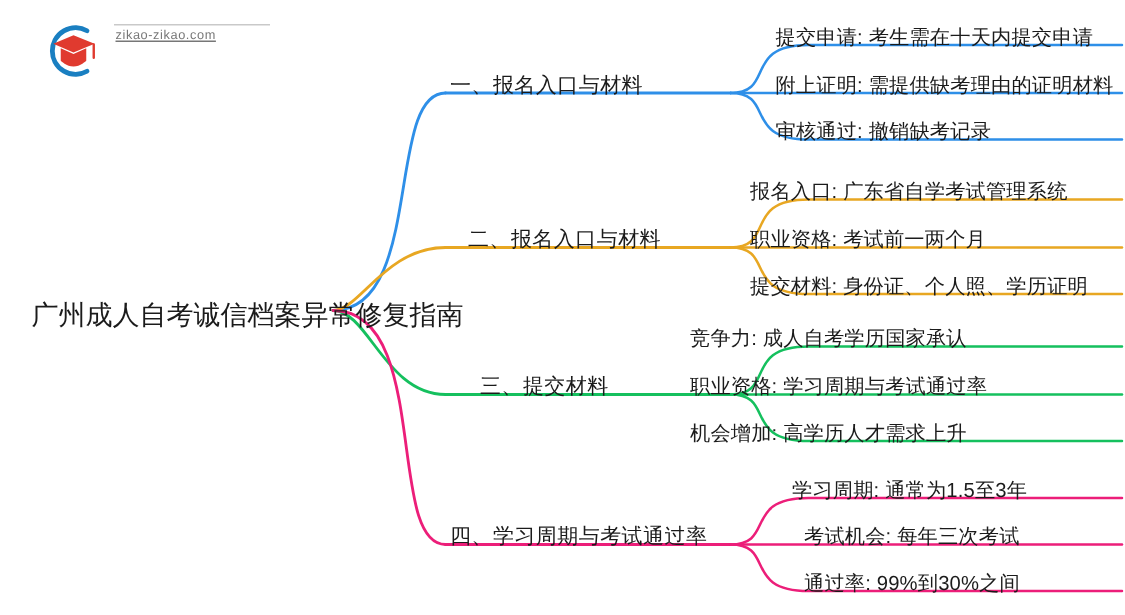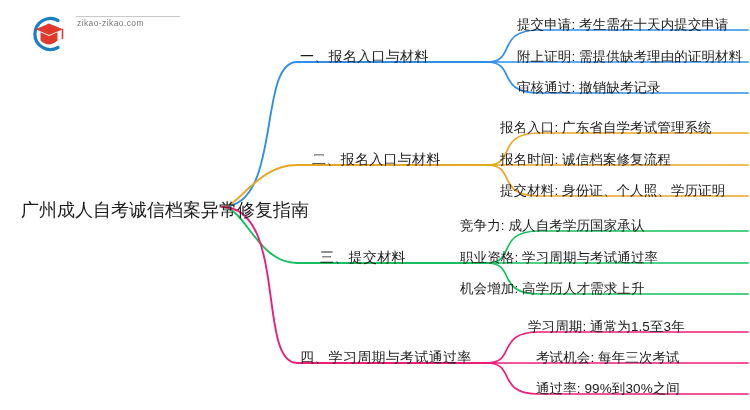--- a/index.html
+++ b/index.html
@@ -51,20 +51,21 @@
     background: #c9c9c9;
     margin: 2px 0 1px 0;
     width: 104px;
   }
   #logo-sub {
     font-size: 8.5px;
     color: #777777;
     letter-spacing: 0.4px;
     line-height: 11px;
     padding-left: 1px;
+    text-decoration: underline;
   }
 
   
   #wires {
     position: absolute;
     left: 0;
     top: 0;
     width: 750px;
     height: 410px;
     pointer-events: none;
@@ -136,21 +137,21 @@
 
   <div class="node" id="root-node">广州成人自考诚信档案异常修复指南</div>
 
   <div id="labels">
       <div class="node branch-node" style="left: 300px; top: 48px;">一、报名入口与材料</div>
       <div class="node leaf-node" style="left: 517px; top: 16px;">提交申请: 考生需在十天内提交申请</div>
       <div class="node leaf-node" style="left: 517px; top: 48px;">附上证明: 需提供缺考理由的证明材料</div>
       <div class="node leaf-node" style="left: 517px; top: 79px;">审核通过: 撤销缺考记录</div>
       <div class="node branch-node" style="left: 312px; top: 151px;">二、报名入口与材料</div>
       <div class="node leaf-node" style="left: 500px; top: 119px;">报名入口: 广东省自学考试管理系统</div>
-      <div class="node leaf-node" style="left: 500px; top: 151px;">报名时间: 诚信档案修复流程</div>
+      <div class="node leaf-node" style="left: 500px; top: 151px;">职业资格: 考试前一两个月</div>
       <div class="node leaf-node" style="left: 500px; top: 182px;">提交材料: 身份证、个人照、学历证明</div>
       <div class="node branch-node" style="left: 320px; top: 249px;">三、提交材料</div>
       <div class="node leaf-node" style="left: 460px; top: 217px;">竞争力: 成人自考学历国家承认</div>
       <div class="node leaf-node" style="left: 460px; top: 249px;">职业资格: 学习周期与考试通过率</div>
       <div class="node leaf-node" style="left: 460px; top: 280px;">机会增加: 高学历人才需求上升</div>
       <div class="node branch-node" style="left: 300px; top: 349px;">四、学习周期与考试通过率</div>
       <div class="node leaf-node" style="left: 528px; top: 318px;">学习周期: 通常为1.5至3年</div>
       <div class="node leaf-node" style="left: 536px; top: 349px;">考试机会: 每年三次考试</div>
       <div class="node leaf-node" style="left: 536px; top: 380px;">通过率: 99%到30%之间</div>
     </div>

